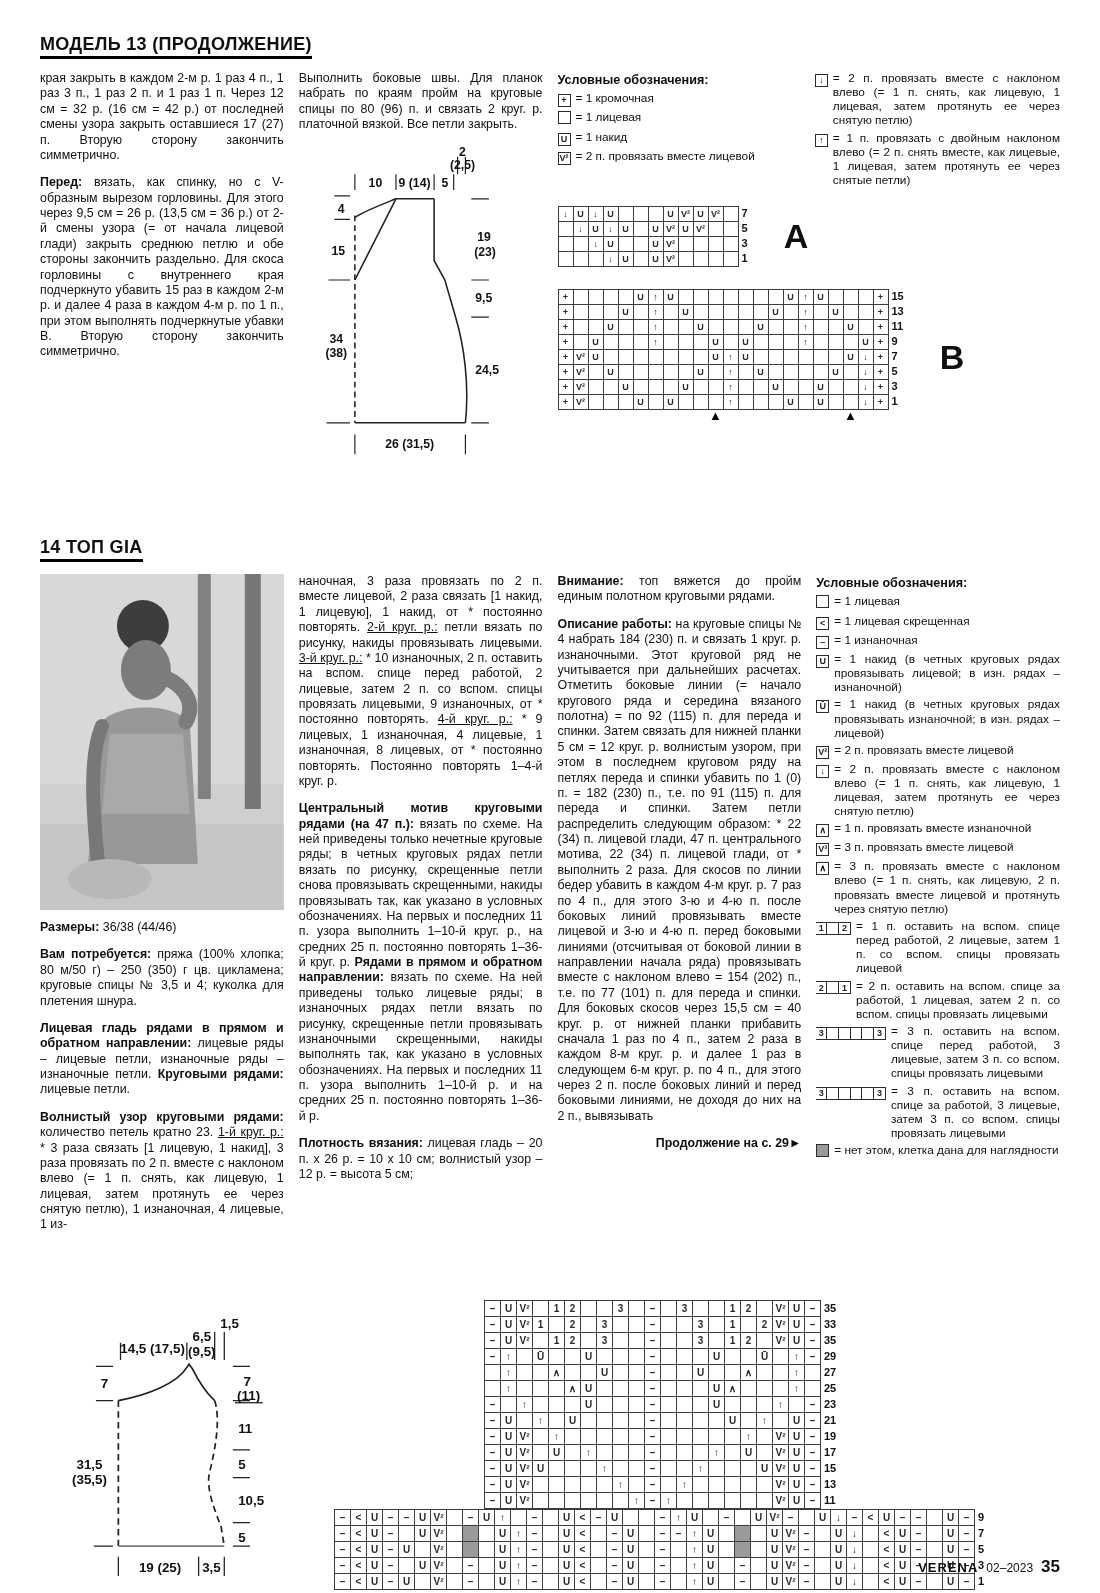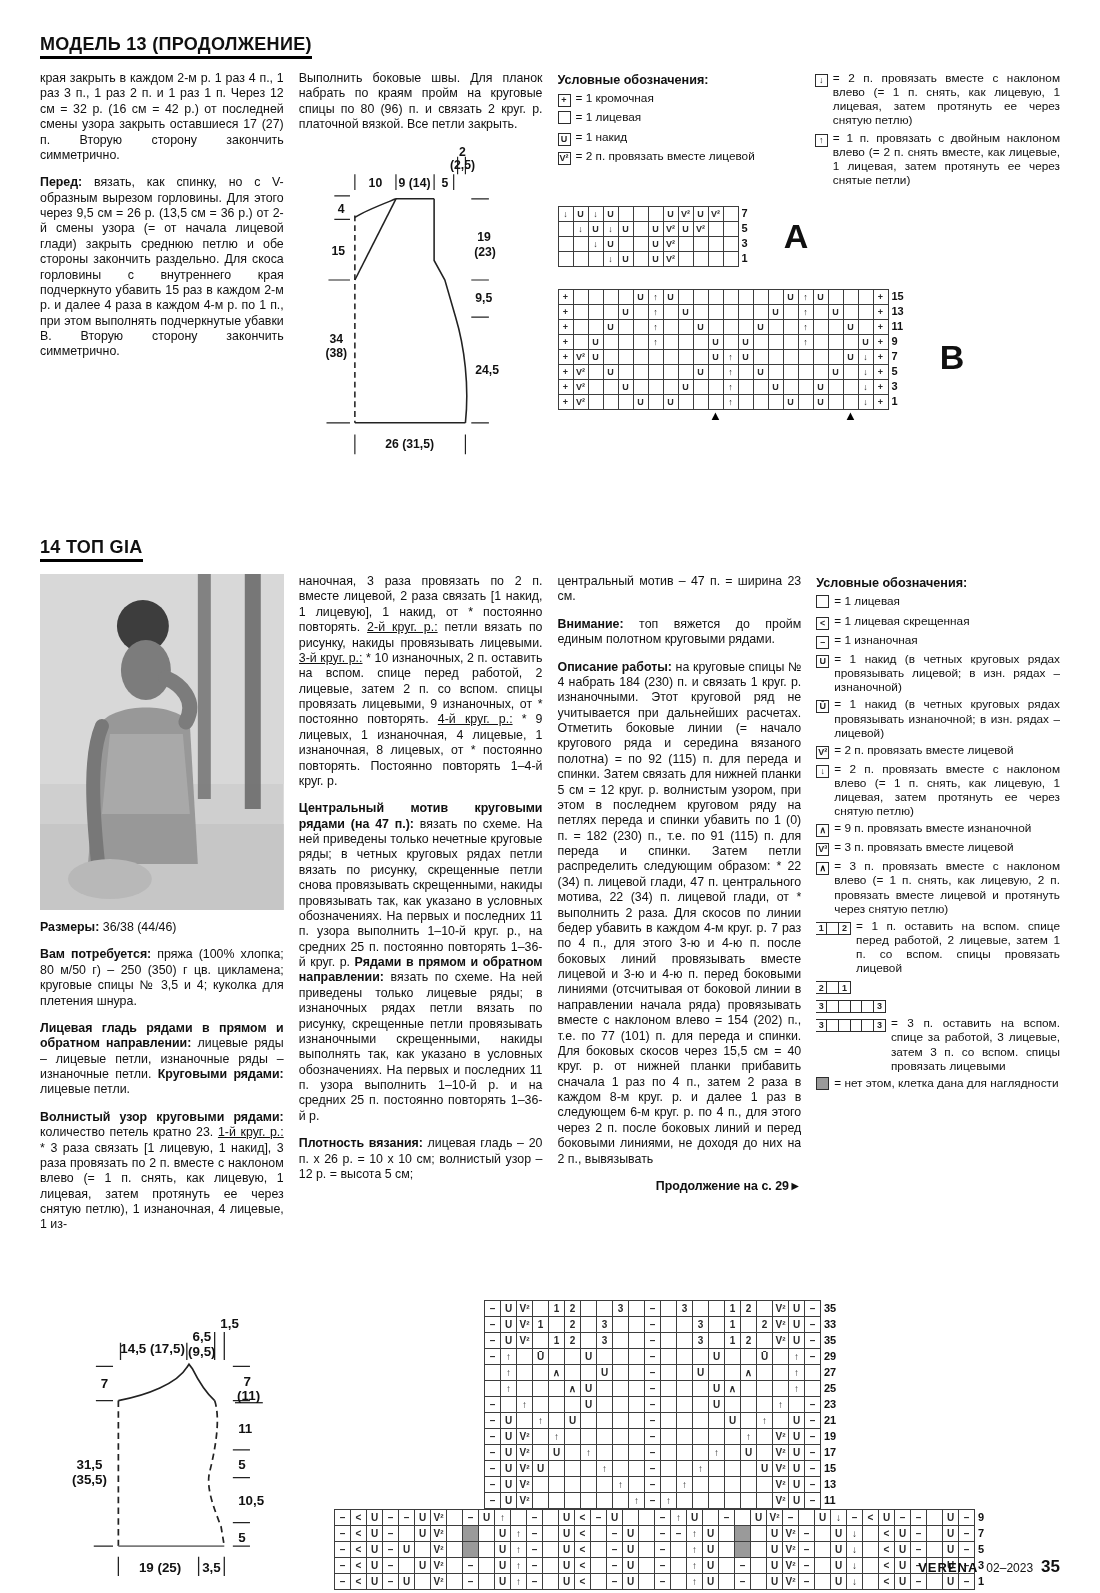--- a/index.html
+++ b/index.html
@@ -431,21 +431,20 @@
           <p class="para"><span class="b">Волнистый узор круговыми рядами: </span><span>количество петель кратно 23. </span><span class="u">1-й круг. р.:</span><span> * 3 раза связать [1 лицевую, 1 накид], 3 раза провязать по 2 п. вместе с наклоном влево (= 1 п. снять, как лицевую, 1 лицевая, затем протянуть ее через снятую петлю), 1 изнаночная, 4 лицевые, 1 из-</span></p>
         </div>
     </div>
 
     <div class="col">
         <p class="para"><span>наночная, 3 раза провязать по 2 п. вместе лицевой, 2 раза связать [1 накид, 1 лицевую], 1 накид, от * постоянно повторять. </span><span class="u">2-й круг. р.:</span><span> петли вязать по рисунку, накиды провязывать лицевыми. </span><span class="u">3-й круг. р.:</span><span> * 10 изнаночных, 2 п. оставить на вспом. спице перед работой, 2 лицевые, затем 2 п. со вспом. спицы провязать лицевыми, 9 изнаночных, от * постоянно повторять. </span><span class="u">4-й круг. р.:</span><span> * 9 лицевых, 1 изнаночная, 4 лицевые, 1 изнаночная, 8 лицевых, от * постоянно повторять. Постоянно повторять 1–4-й круг. р.</span></p>
         <p class="para"><span class="b">Центральный мотив круговыми рядами (на 47 п.): </span><span>вязать по схеме. На ней приведены только нечетные круговые ряды; в четных круговых рядах петли вязать по рисунку, скрещенные петли снова провязывать скрещенными, накиды провязывать так, как указано в условных обозначениях. На первых и последних 11 п. узора выполнить 1–10-й круг. р., на средних 25 п. постоянно повторять 1–36-й круг. р. </span><span class="b">Рядами в прямом и обратном направлении: </span><span>вязать по схеме. На ней приведены только лицевые ряды; в изнаночных рядах петли вязать по рисунку, скрещенные петли провязывать изнаночными скрещенными, накиды выполнять так, как указано в условных обозначениях. На первых и последних 11 п. узора выполнить 1–10-й р. и на средних 25 п. постоянно повторять 1–36-й р.</span></p>
         <p class="para"><span class="b">Плотность вязания: </span><span>лицевая гладь – 20 п. x 26 р. = 10 x 10 см; волнистый узор – 12 р. = высота 5 см;</span></p>
       </div>
     <div class="col">
-        <p class="para"><span>центральный мотив – 47 п. = ширина 23 см.</span></p>
         <p class="para"><span class="b">Внимание: </span><span>топ вяжется до пройм единым полотном круговыми рядами.</span></p>
         <p class="para"><span class="b">Описание работы: </span><span>на круговые спицы № 4 набрать 184 (230) п. и связать 1 круг. р. изнаночными. Этот круговой ряд не учитывается при дальнейших расчетах. Отметить боковые линии (= начало кругового ряда и середина вязаного полотна) = по 92 (115) п. для переда и спинки. Затем связать для нижней планки 5 см = 12 круг. р. волнистым узором, при этом в последнем круговом ряду на петлях переда и спинки убавить по 1 (0) п. = 182 (230) п., т.е. по 91 (115) п. для переда и спинки. Затем петли распределить следующим образом: * 22 (34) п. лицевой глади, 47 п. центрального мотива, 22 (34) п. лицевой глади, от * выполнить 2 раза. Для скосов по линии бедер убавить в каждом 4-м круг. р. 7 раз по 4 п., для этого 3-ю и 4-ю п. после боковых линий провязывать вместе лицевой и 3-ю и 4-ю п. перед боковыми линиями (отсчитывая от боковой линии в направлении начала ряда) провязывать вместе с наклоном влево = 154 (202) п., т.е. по 77 (101) п. для переда и спинки. Для боковых скосов через 15,5 см = 40 круг. р. от нижней планки прибавить сначала 1 раз по 4 п., затем 2 раза в каждом 8-м круг. р. и далее 1 раз в следующем 6-м круг. р. по 4 п., для этого через 2 п. после боковых линий и перед боковыми линиями, не доходя до них на 2 п., вывязывать</span></p>
         <p class="para right"><span class="b">Продолжение на с. 29►</span></p>
       </div>
 
     <div class="col">
       <div class="leg-title">Условные обозначения:</div>
       <div>
           <div class="leg-row">
             <span class="leg-sym"><span class="kbox"></span></span>
@@ -470,21 +469,21 @@
           <div class="leg-row">
             <span class="leg-sym"><span class="kbox">V²</span></span>
             <span class="leg-text">= 2 п. провязать вместе лицевой</span>
           </div>
           <div class="leg-row">
             <span class="leg-sym"><span class="kbox">↓</span></span>
             <span class="leg-text">= 2 п. провязать вместе с наклоном влево (= 1 п. снять, как лицевую, 1 лицевая, затем протянуть ее через снятую петлю)</span>
           </div>
           <div class="leg-row">
             <span class="leg-sym"><span class="kbox">∧</span></span>
-            <span class="leg-text">= 9 п. провязать вместе изнаночной</span>
+            <span class="leg-text">= 1 п. провязать вместе изнаночной</span>
           </div>
           <div class="leg-row">
             <span class="leg-sym"><span class="kbox">V³</span></span>
             <span class="leg-text">= 3 п. провязать вместе лицевой</span>
           </div>
           <div class="leg-row">
             <span class="leg-sym"><span class="kbox dark">∧</span></span>
             <span class="leg-text">= 3 п. провязать вместе с наклоном влево (= 1 п. снять, как лицевую, 2 п. провязать вместе лицевой и протянуть через снятую петлю)</span>
           </div>
           <div class="leg-row">
@@ -494,30 +493,32 @@
                 <span class="kbox">2</span>
               </span></span>
             <span class="leg-text">= 1 п. оставить на вспом. спице перед работой, 2 лицевые, затем 1 п. со вспом. спицы провязать лицевой</span>
           </div>
           <div class="leg-row">
             <span class="leg-sym"><span class="mbox">
                 <span class="kbox">2</span>
                 <span class="kbox"></span>
                 <span class="kbox">1</span>
               </span></span>
+            <span class="leg-text">= 2 п. оставить на вспом. спице за работой, 1 лицевая, затем 2 п. со вспом. спицы провязать лицевыми</span>
           </div>
           <div class="leg-row">
             <span class="leg-sym"><span class="mbox">
                 <span class="kbox">3</span>
                 <span class="kbox"></span>
                 <span class="kbox"></span>
                 <span class="kbox"></span>
                 <span class="kbox"></span>
                 <span class="kbox">3</span>
               </span></span>
+            <span class="leg-text">= 3 п. оставить на вспом. спице перед работой, 3 лицевые, затем 3 п. со вспом. спицы провязать лицевыми</span>
           </div>
           <div class="leg-row">
             <span class="leg-sym"><span class="mbox">
                 <span class="kbox">3</span>
                 <span class="kbox"></span>
                 <span class="kbox"></span>
                 <span class="kbox"></span>
                 <span class="kbox"></span>
                 <span class="kbox">3</span>
               </span></span>

